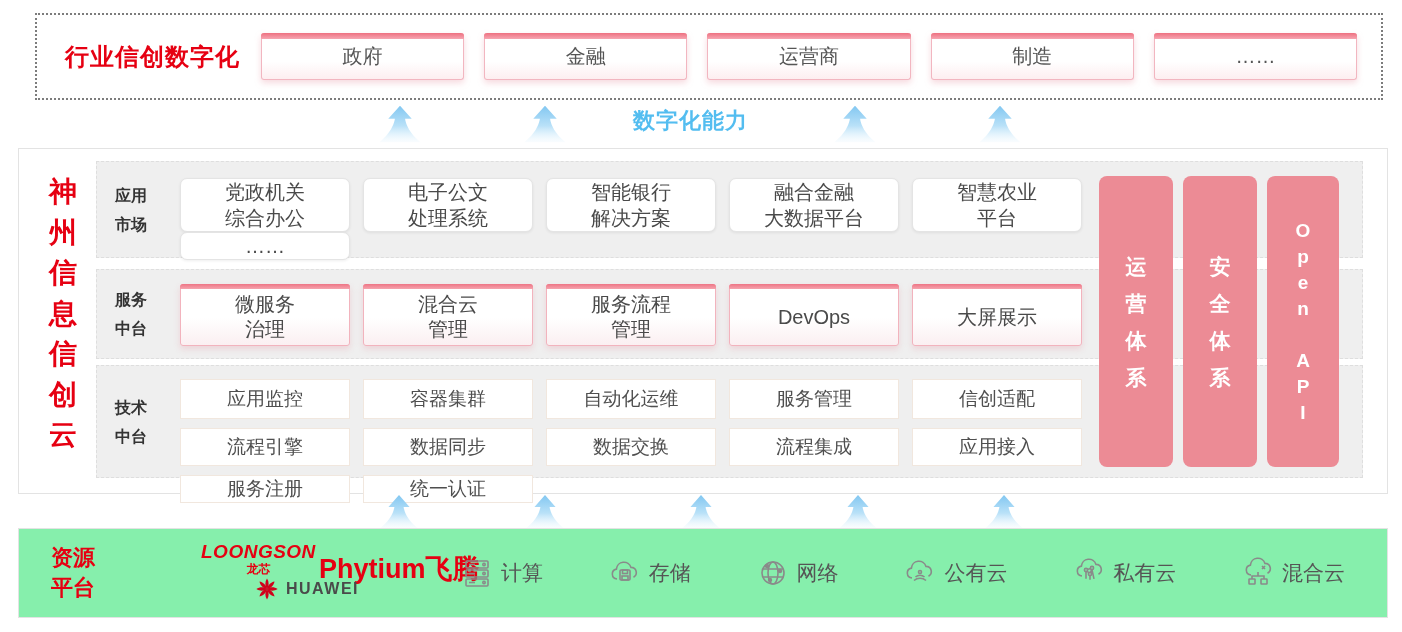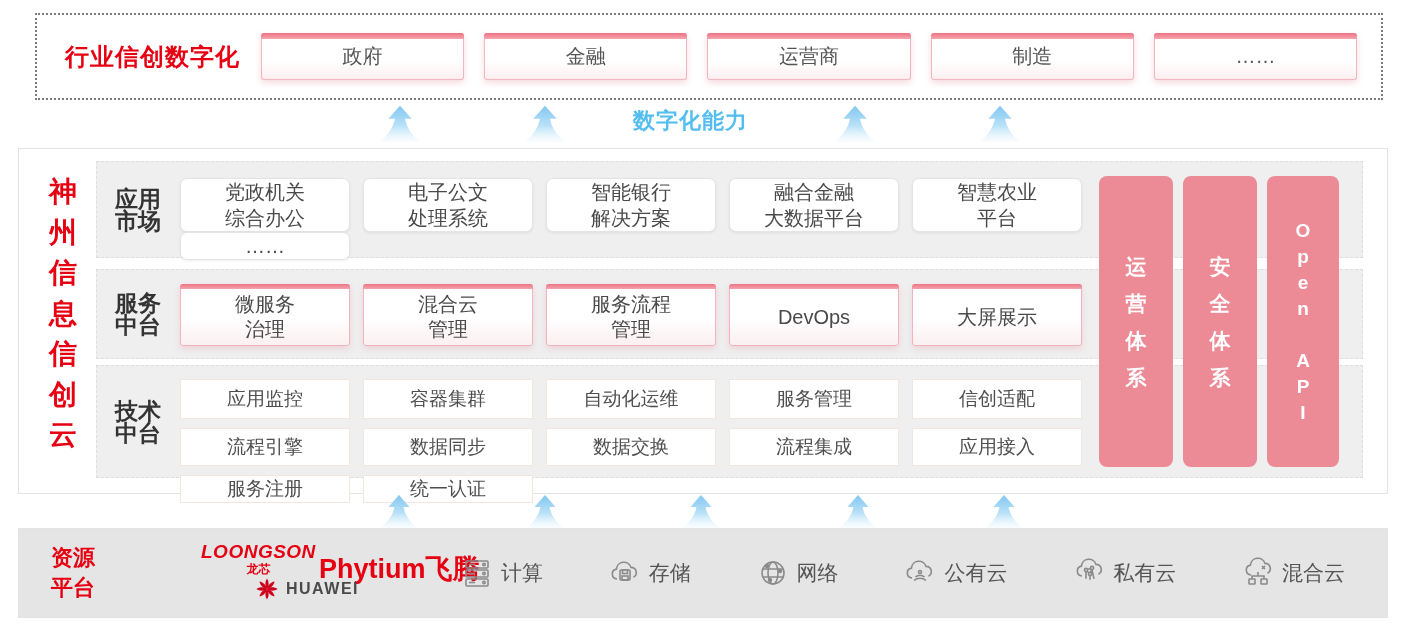--- a/index.html
+++ b/index.html
@@ -45,21 +45,21 @@
   }
   .panel{
     position:absolute; left:77px; width:1267px;
     background:#efefef; border:1px dashed #dedede;
   }
   .panel1{ top:12px;  height:97px; }
   .panel2{ top:120px; height:90px;padding-left:36px; }
   .panel3{ top:216px; height:113px; }
   .row-label{
     position:absolute; left:18px; top:50%; transform:translateY(-50%);
-    font-size:23px; font-weight:bold; color:#333; line-height:22px; 
+    font-size:16px; font-weight:bold; color:#333; line-height:29px; 
   }
   .cards{ position:absolute; left:83px; width:902px; display:grid; grid-template-columns:repeat(5,1fr); column-gap:13px; }
   .cards1{ top:16px; height:64px; }
   .cards2{ top:14px; height:62px; }
   .cards3{ top:13px; grid-template-rows:40px 38px; row-gap:9px; height:87px; }
   .card{ display:flex; align-items:center; justify-content:center; text-align:center; }
   .card-app{
     background:#fff; border:1px solid #e4e4e4; border-radius:7px;
     box-shadow:0 1px 3px rgba(0,0,0,.07);
     font-size:20px; color:#4a4a4a; line-height:26px;
@@ -83,21 +83,21 @@
     background:#ec8b95; border-radius:8px; color:#fff; font-weight:bold;
     display:flex; align-items:center; justify-content:center; text-align:center;
   }
   .bar1{ left:1080px; font-size:21px; line-height:37px; }
   .bar2{ left:1164px; font-size:21px; line-height:37px; }
   .bar3{ left:1248px; width:72px; font-size:19px; line-height:26px; }
 
   
   .res-box{
     position:absolute; left:18px; top:528px; width:1370px; height:90px;
-    background:#e5e5e5; border:1px solid #e3e3e3;
+    background:#86efac; border:1px solid #e3e3e3;
   }
   .res-label{
     position:absolute; left:32px; top:50%; transform:translateY(-50%);
     font-size:22px; font-weight:bold; color:#e60012; line-height:30px;
   }
   .loongson{ position:absolute; left:182px; top:12px; color:#e60012; text-align:center; }
   .loongson .lg-main{ font-size:19px; font-weight:bold; font-style:italic; letter-spacing:.5px; }
   .loongson .lg-sub{ font-size:12px; font-weight:bold; margin-top:-2px; }
   .phytium{ position:absolute; left:300px; top:22px; color:#e60012; font-size:27px; font-weight:bold; }
   .huawei{ position:absolute; left:236px; top:48px; display:flex; align-items:center; gap:7px; }

